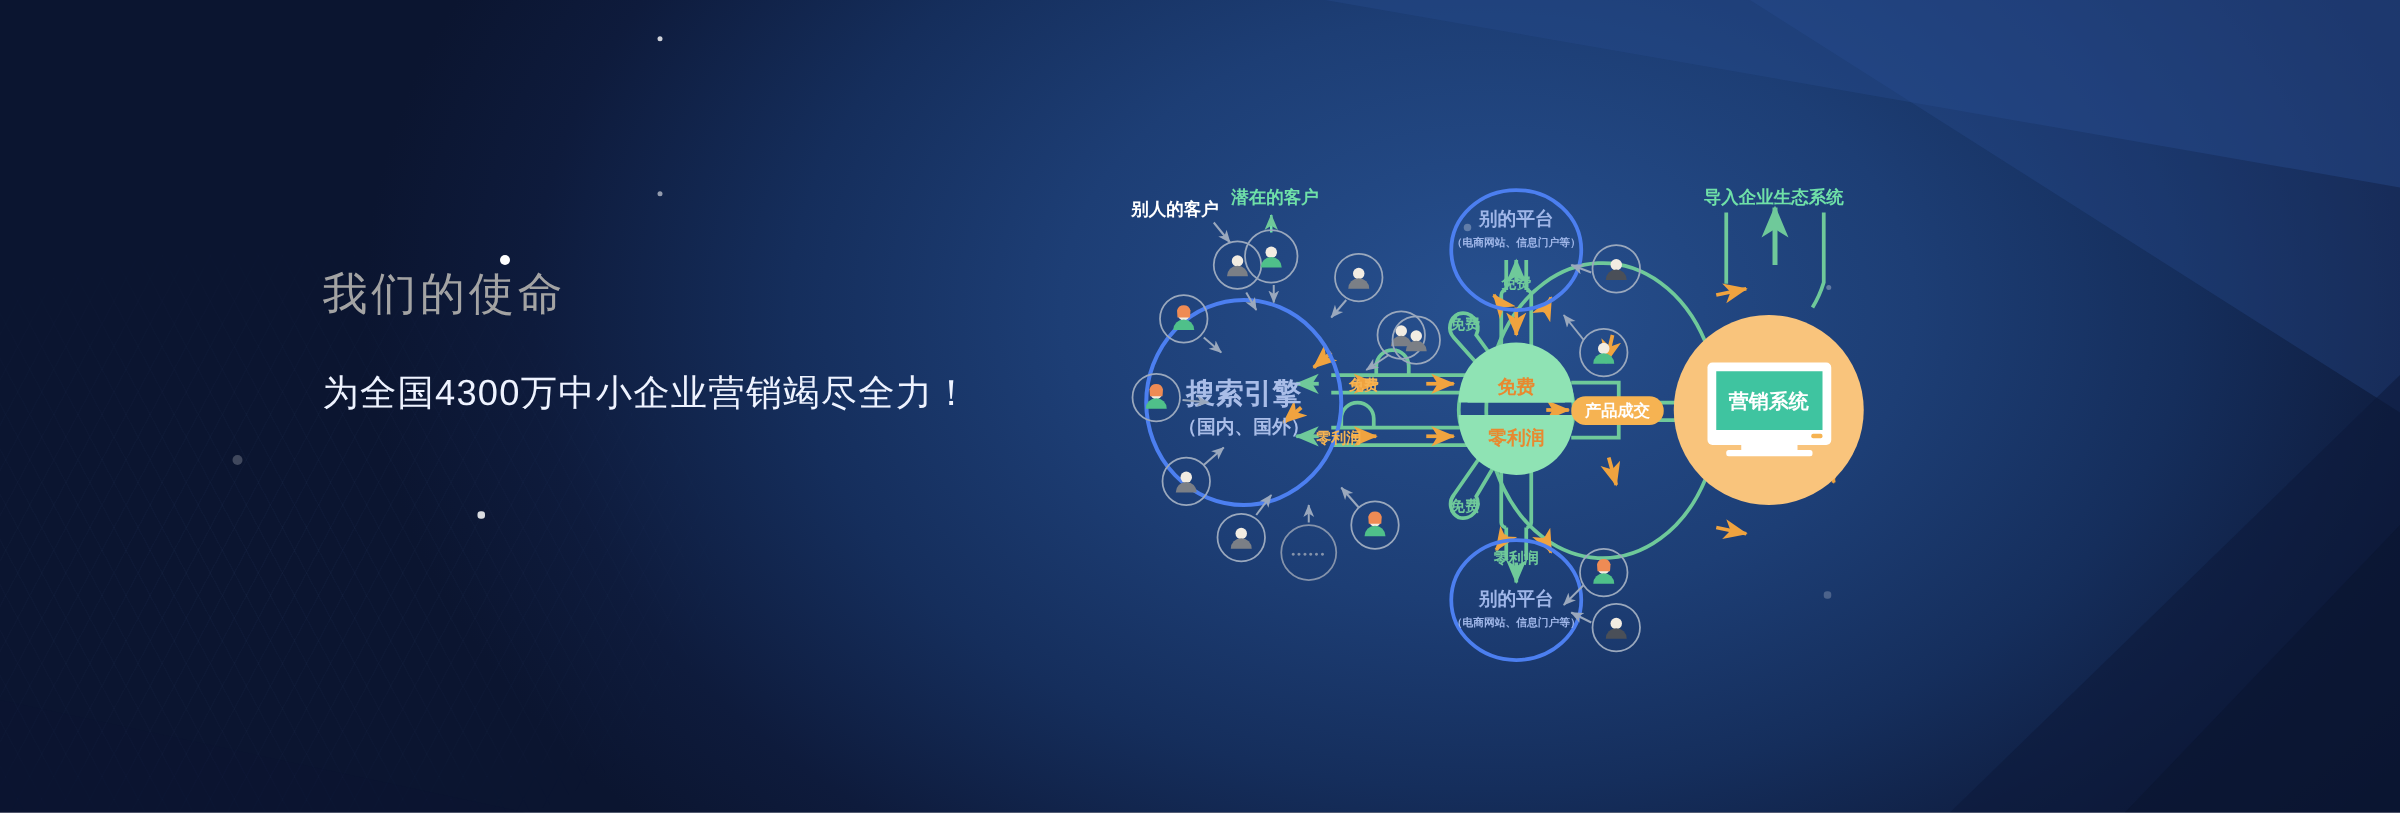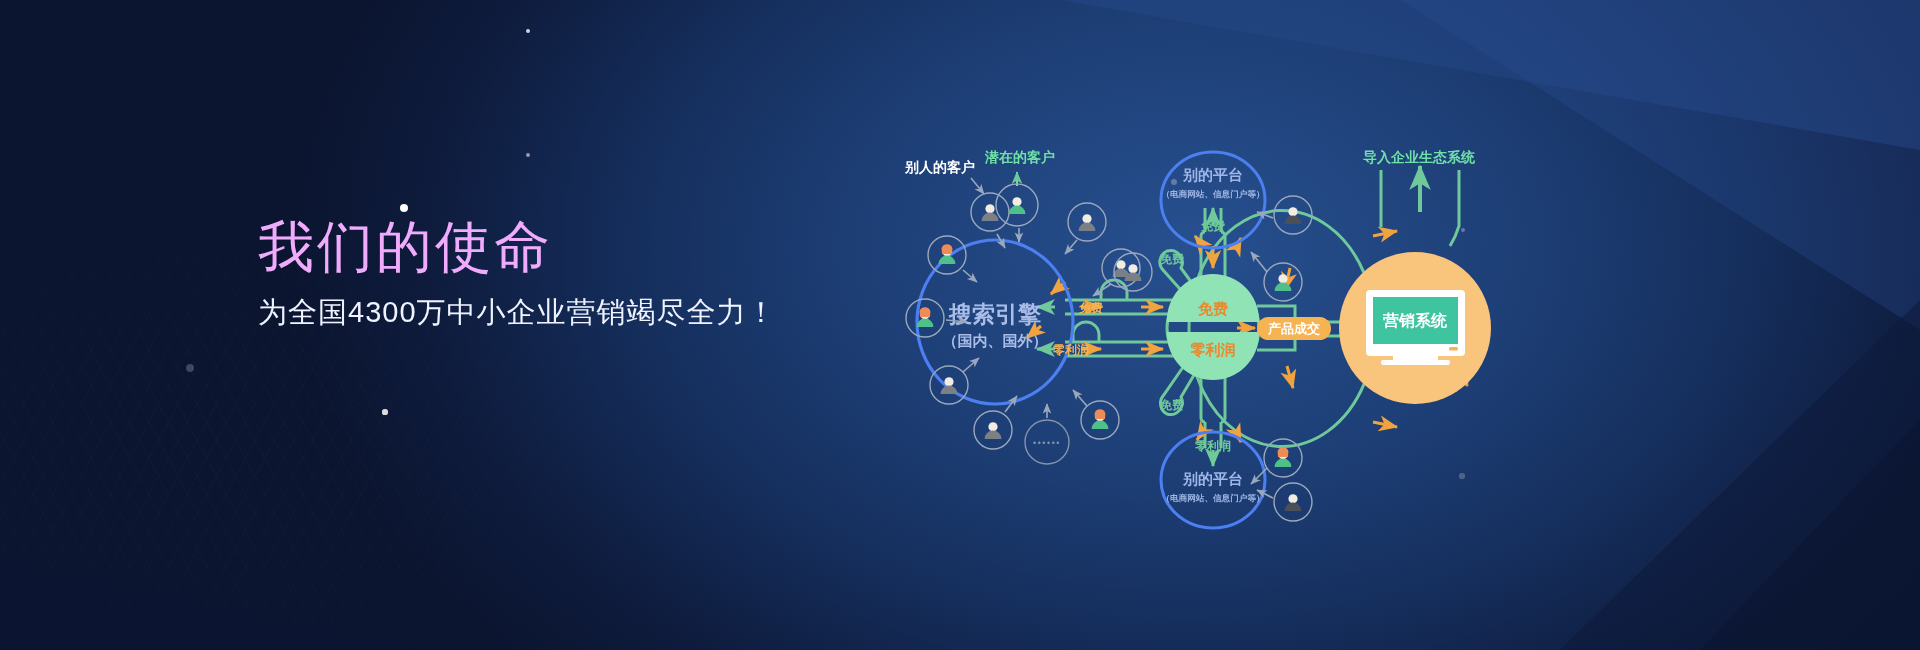--- a/index.html
+++ b/index.html
@@ -36,25 +36,25 @@
             mask-image: radial-gradient(ellipse 520px 330px at 26% 62%, rgba(0,0,0,.95) 0%, rgba(0,0,0,.45) 55%, transparent 82%);
   }
   .dot {
     position: absolute;
     border-radius: 50%;
     background: #ffffff;
   }
   
   .copy { position: absolute; left: 258px; top: 212px; }
   .headline {
-    font-size: 56px; font-weight: 400; color: #f0abfc;
+    font-size: 36px; font-weight: 400; color: #a3a3a3;
     letter-spacing: 3px; line-height: 1.25; white-space: nowrap;
   }
   .subline {
-    margin-top: 12px;
+    margin-top: 40px;
     font-size: 29px; font-weight: 400; color: #eef3ff;
     letter-spacing: 1px; line-height: 1.3; white-space: nowrap;
   }
   
   #diagram { position: absolute; left: 905px; top: 150px; width: 690px; height: 380px; }
   #diagram svg { display: block; width: 690px; height: 380px; overflow: visible; }
   .lbl { font-family: "Liberation Sans","DejaVu Sans",sans-serif; }
 </style>
 </head>
 <body>

